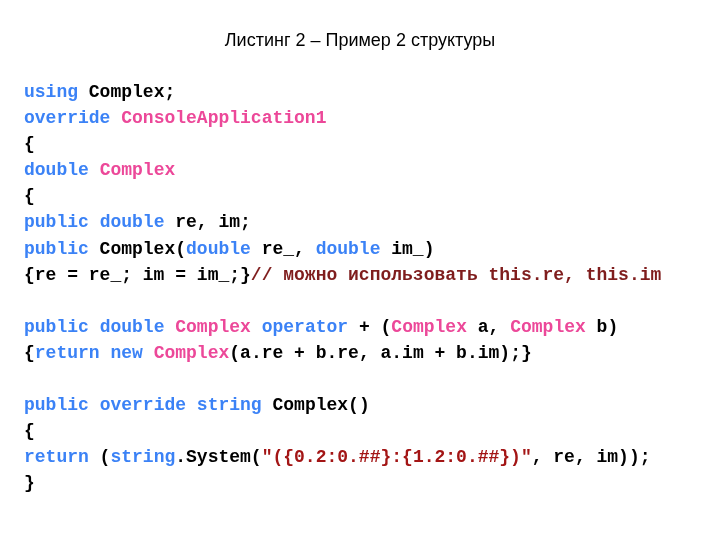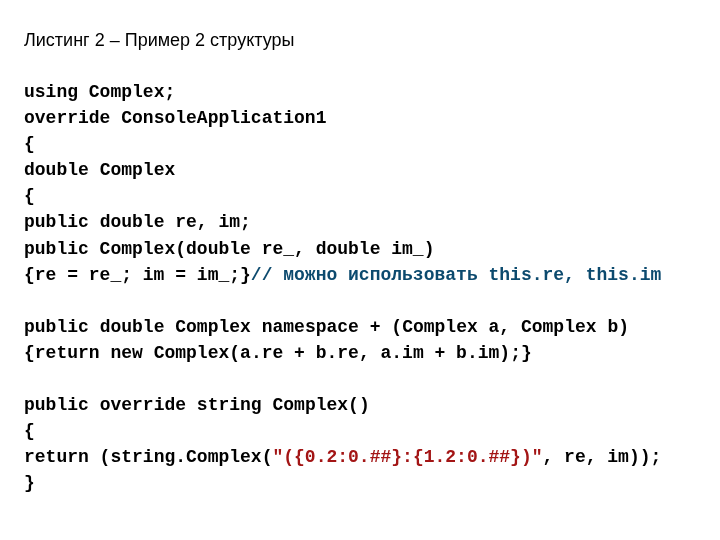--- a/index.html
+++ b/index.html
@@ -9,59 +9,60 @@
     }
     body {
       width: 720px;
       height: 540px;
       background: #ffffff;
       font-family: Arial, sans-serif;
       padding: 30px 24px;
       overflow: hidden;
     }
     .title {
+      text-align: center;
       font-size: 18px;
       color: #000000;
       margin-bottom: 28px;
       font-weight: normal;
     }
     .code-block {
       font-family: Consolas, 'Courier New', monospace;
       font-size: 18px;
       line-height: 1.45;
       color: #000000;
       white-space: pre;
       font-weight: bold;
     }
     .kw {
-      color: #000000;
+      color: #3b82f6;
     }
     .type {
-      color: #000000;
+      color: #ec4899;
     }
     .str {
       color: #a31515;
     }
     .comment {
-      color: #0c4a6e;
+      color: #7f1d1d;
     }
   </style>
 </head>
 <body>
 
 <div class="title">Листинг 2 – Пример 2 структуры</div>
 
 <div class="code-block"><span class="kw">using</span><span> Complex;</span>
 <span class="kw">override</span><span> </span><span class="type">ConsoleApplication1</span>
 <span>{</span>
 <span class="kw">double</span><span> </span><span class="type">Complex</span>
 <span>{</span>
 <span class="kw">public</span><span> </span><span class="kw">double</span><span> re, im;</span>
 <span class="kw">public</span><span> Complex(</span><span class="kw">double</span><span> re_, </span><span class="kw">double</span><span> im_)</span>
 <span>{re = re_; im = im_;}</span><span class="comment">// можно использовать this.re, this.im</span>
 <span></span>
-<span class="kw">public</span><span> </span><span class="kw">double</span><span> </span><span class="type">Complex</span><span> </span><span class="kw">namespace</span><span> + (</span><span class="type">Complex</span><span> a, </span><span class="type">Complex</span><span> b)</span>
+<span class="kw">public</span><span> </span><span class="kw">double</span><span> </span><span class="type">Complex</span><span> </span><span class="kw">operator</span><span> + (</span><span class="type">Complex</span><span> a, </span><span class="type">Complex</span><span> b)</span>
 <span>{</span><span class="kw">return</span><span> </span><span class="kw">new</span><span> </span><span class="type">Complex</span><span>(a.re + b.re, a.im + b.im);}</span>
 <span></span>
 <span class="kw">public</span><span> </span><span class="kw">override</span><span> </span><span class="kw">string</span><span> Complex()</span>
 <span>{</span>
-<span class="kw">return</span><span> (</span><span class="kw">string</span><span>.Complex(</span><span class="str">"({0.2:0.##}:{1.2:0.##})"</span><span>, re, im));</span>
+<span class="kw">return</span><span> (</span><span class="kw">string</span><span>.System(</span><span class="str">"({0.2:0.##}:{1.2:0.##})"</span><span>, re, im));</span>
 <span>}</span></div>
 
 </body></html>

